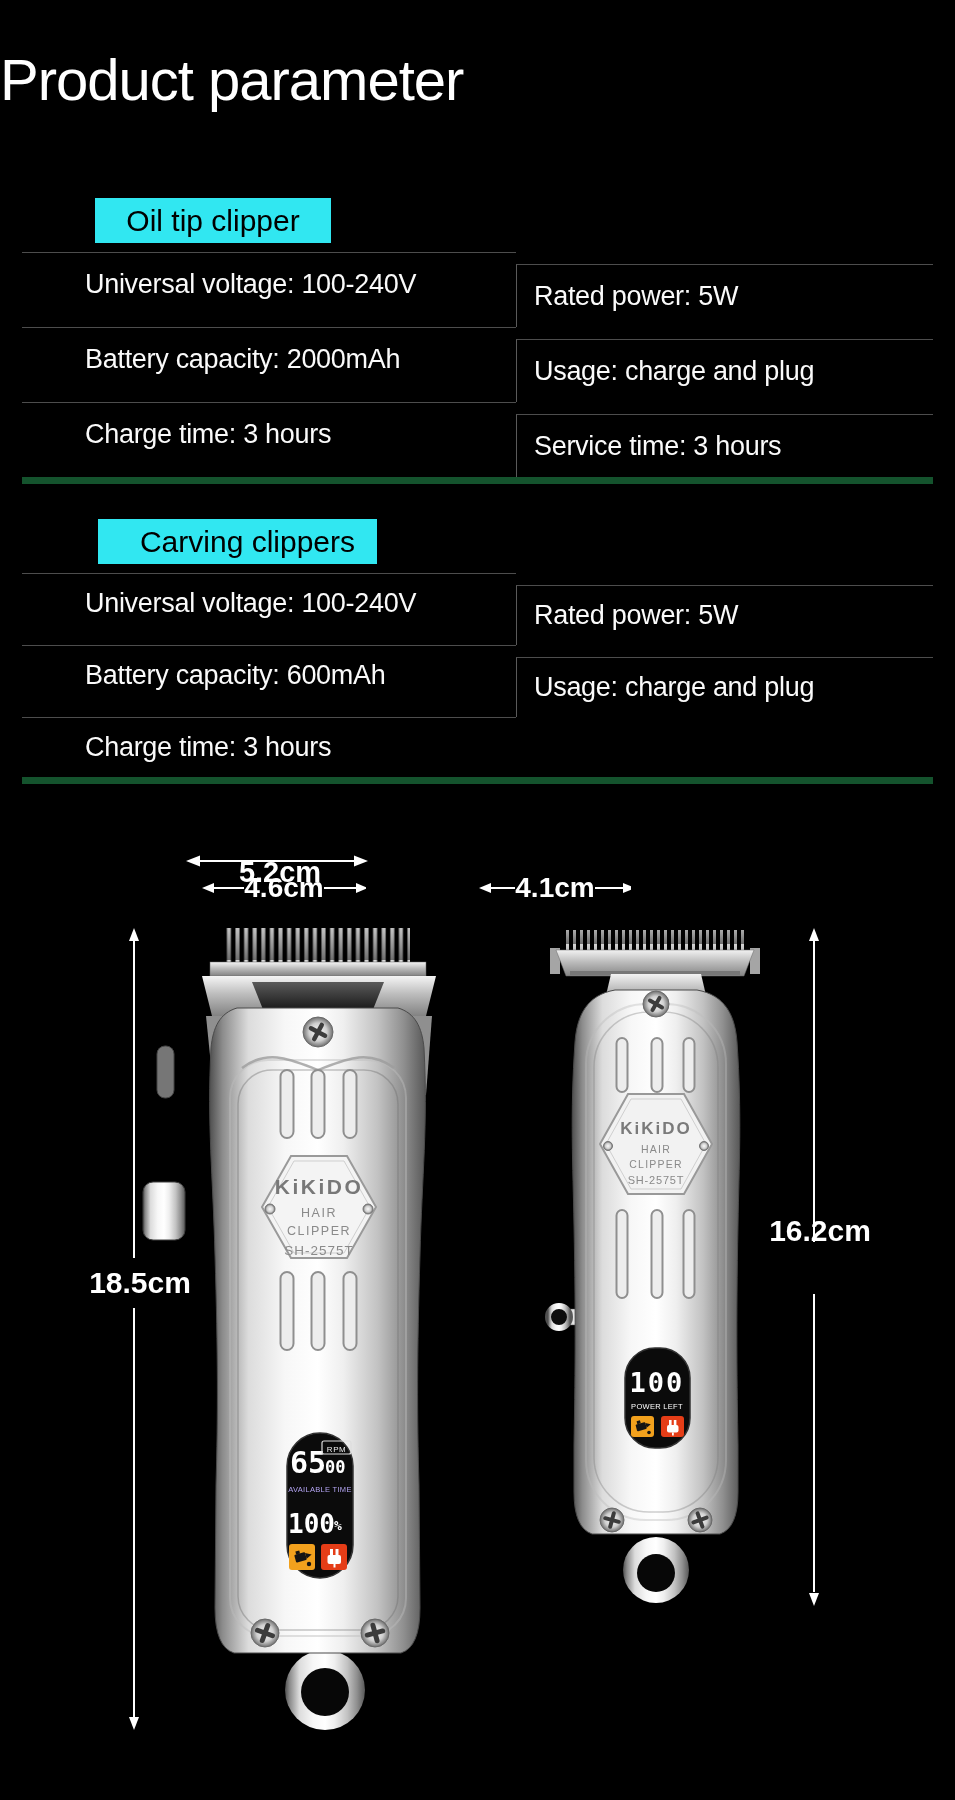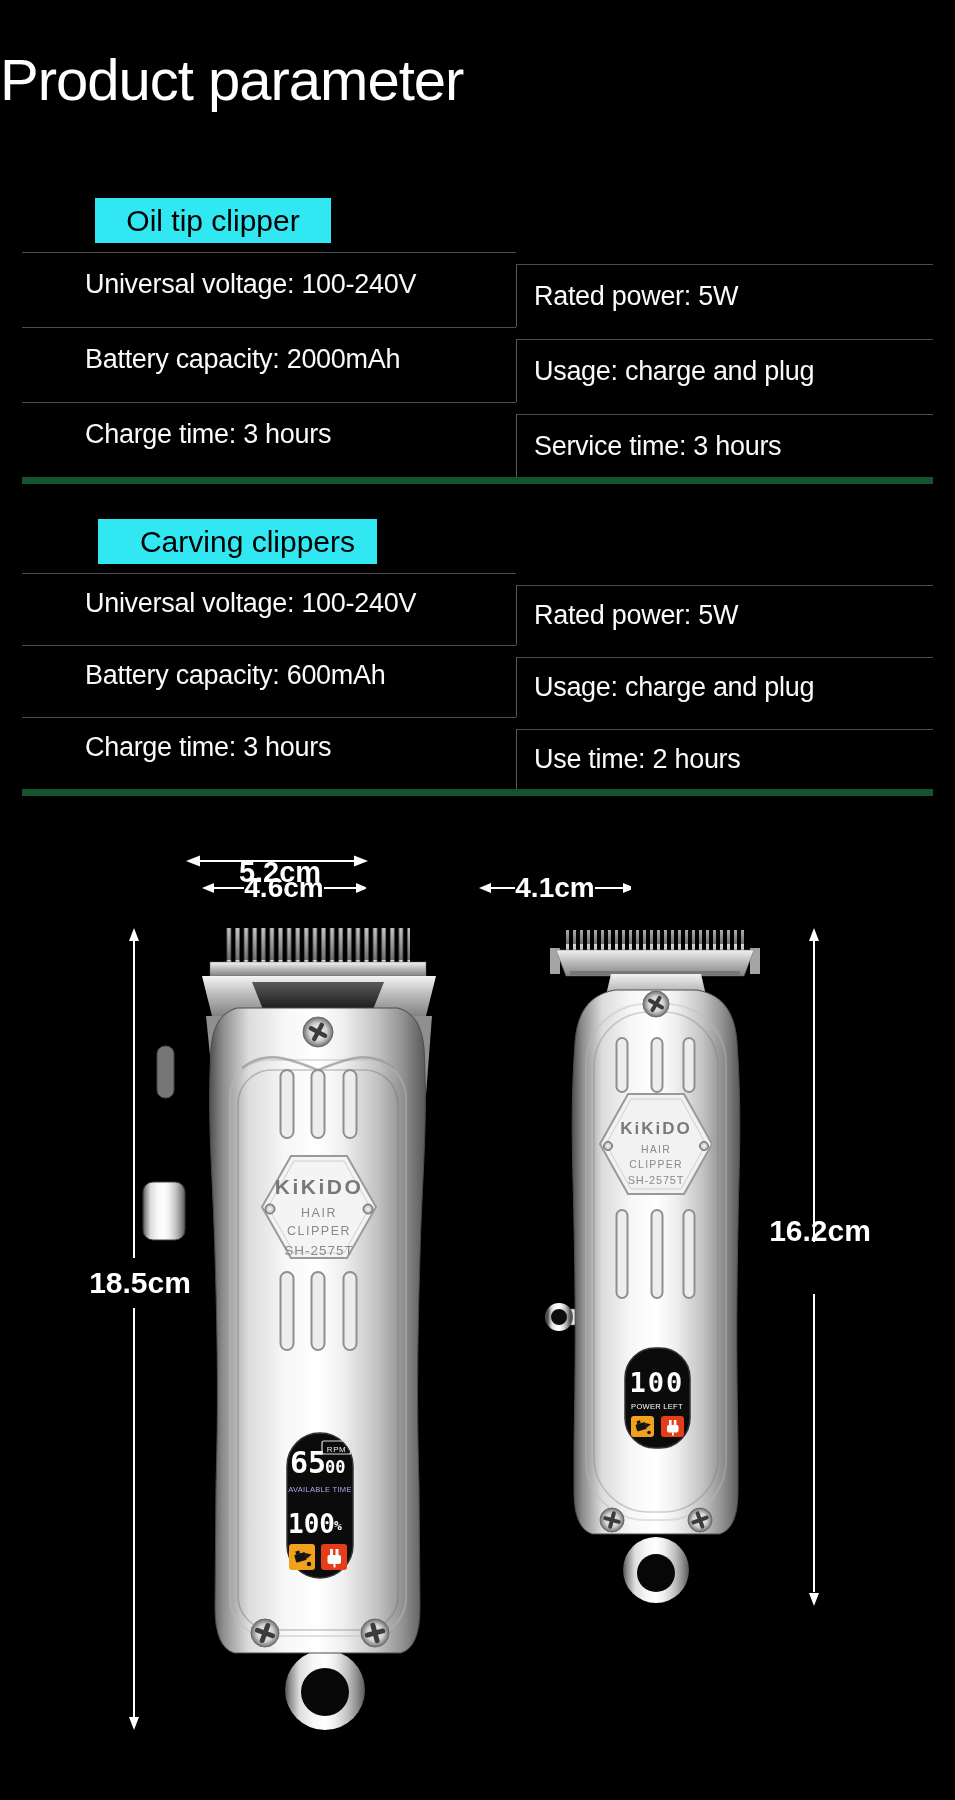--- a/index.html
+++ b/index.html
@@ -61,21 +61,20 @@
 
   <div class="section-label label-2">
     <span>Carving clippers</span>
   </div>
   <div class="spec-table t2">
     <div class="spec-cell c1">Universal voltage: 100-240V</div>
     <div class="spec-cell c2">Rated power: 5W</div>
     <div class="spec-cell c1">Battery capacity: 600mAh</div>
     <div class="spec-cell c2">Usage: charge and plug</div>
     <div class="spec-cell c1">Charge time: 3 hours</div>
-    <div class="spec-cell c2">Use time: 2 hours</div>
   </div>
 
   <div class="dim-label" style="left:205px; top:820px; width:150px;margin-top:36px;">5.2cm</div>
   <svg style="position:absolute; left:186px; top:853px;" width="182" height="16">
     <line x1="12" y1="8" x2="170" y2="8" stroke="#fff" stroke-width="2"></line>
     <polygon points="0,8 14,2.5 14,13.5" fill="#fff"></polygon>
     <polygon points="182,8 168,2.5 168,13.5" fill="#fff"></polygon>
   </svg>
 
   <div class="dim-row" style="left:202px; top:872px; width:164px; height:32px;">

